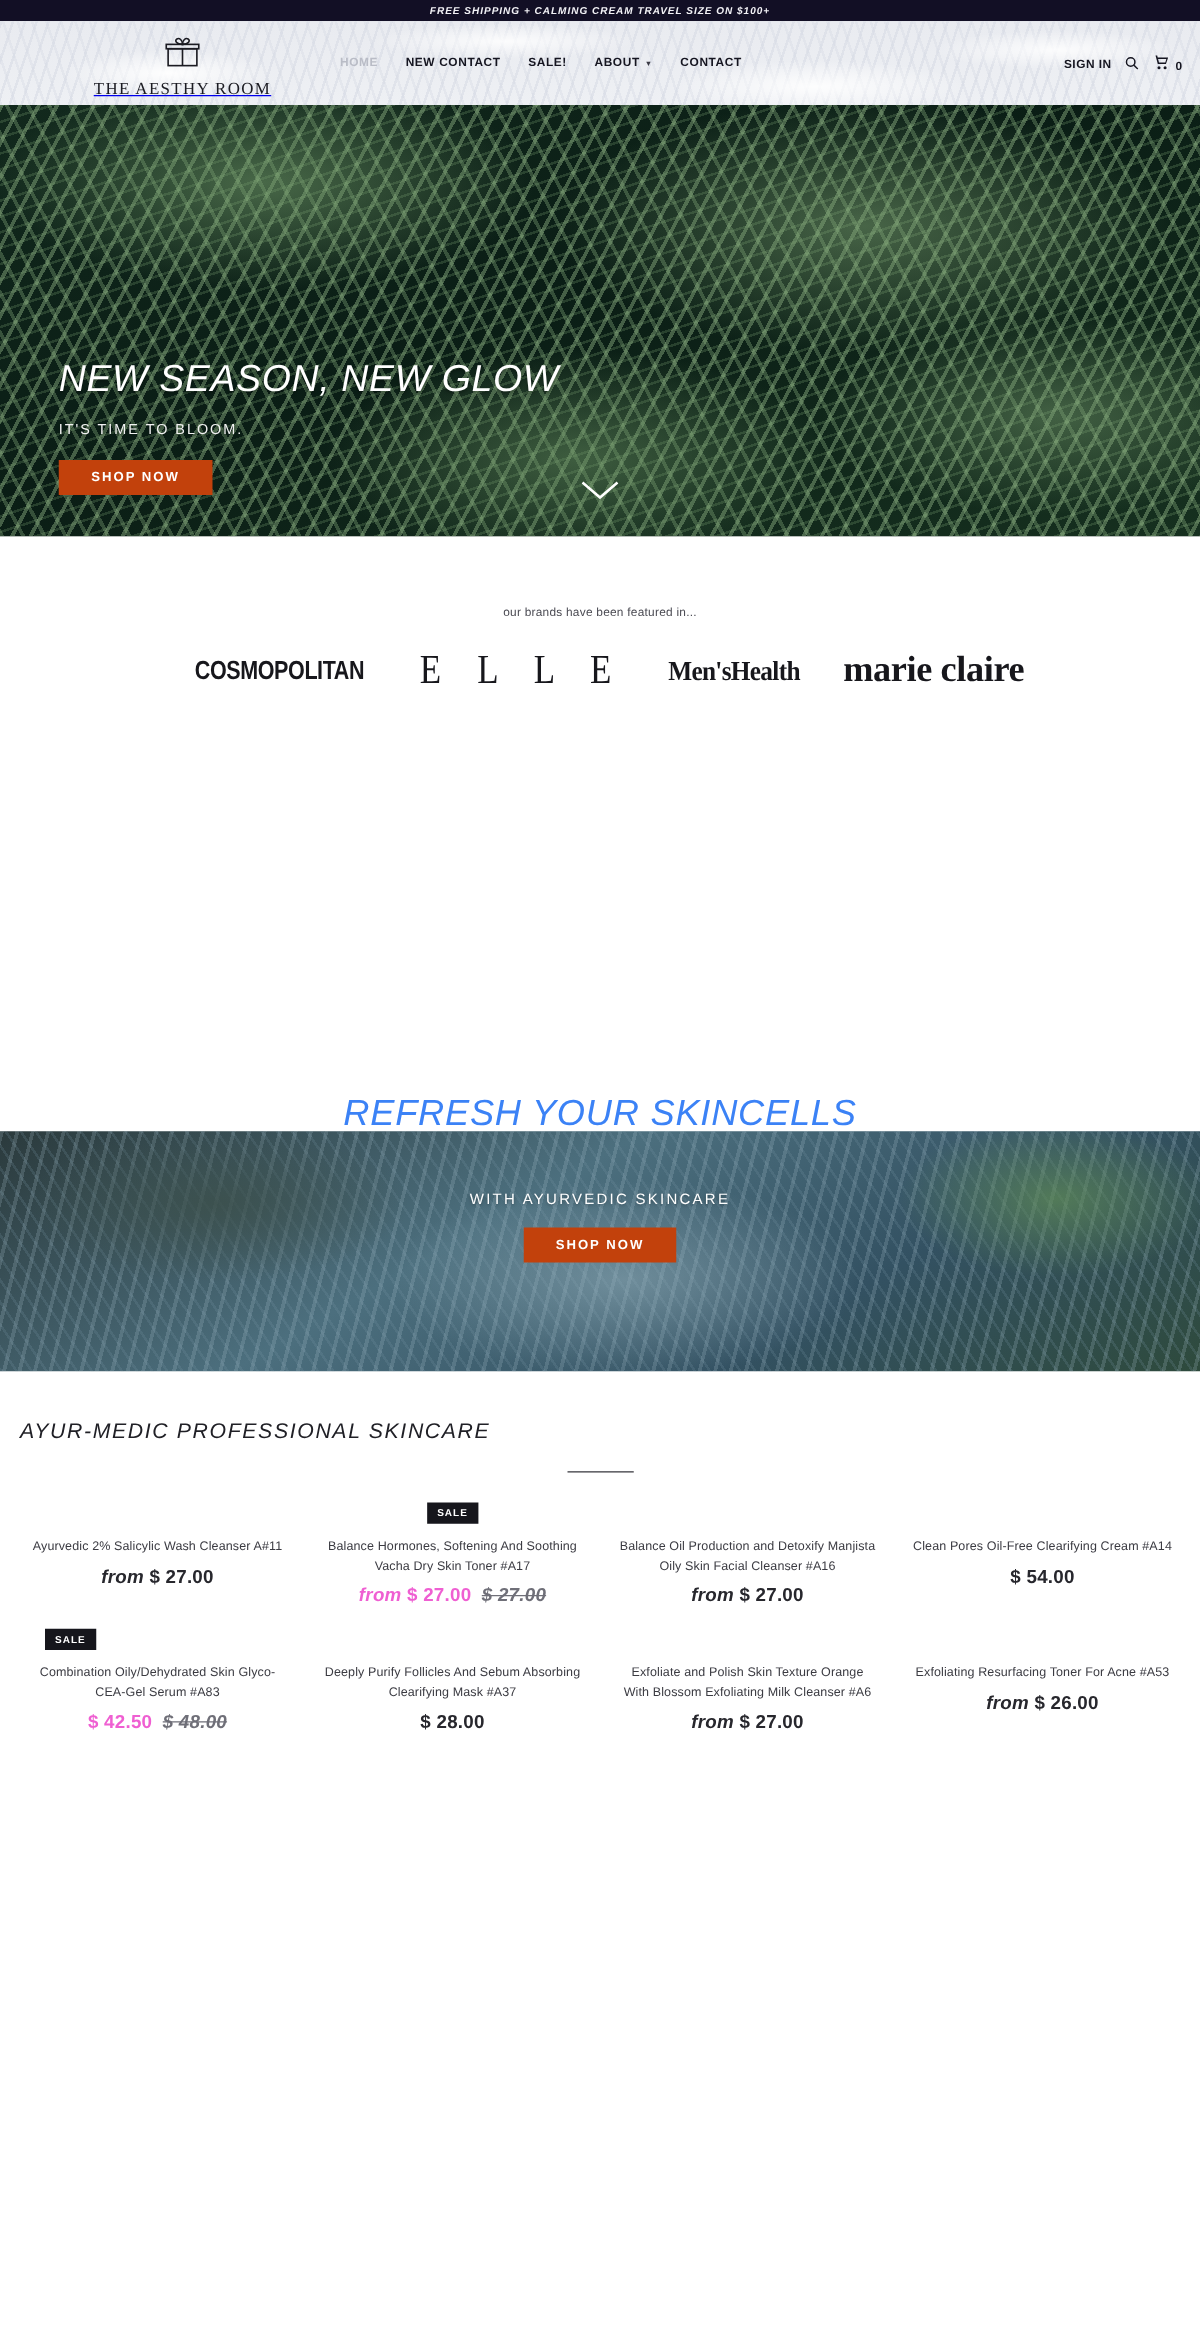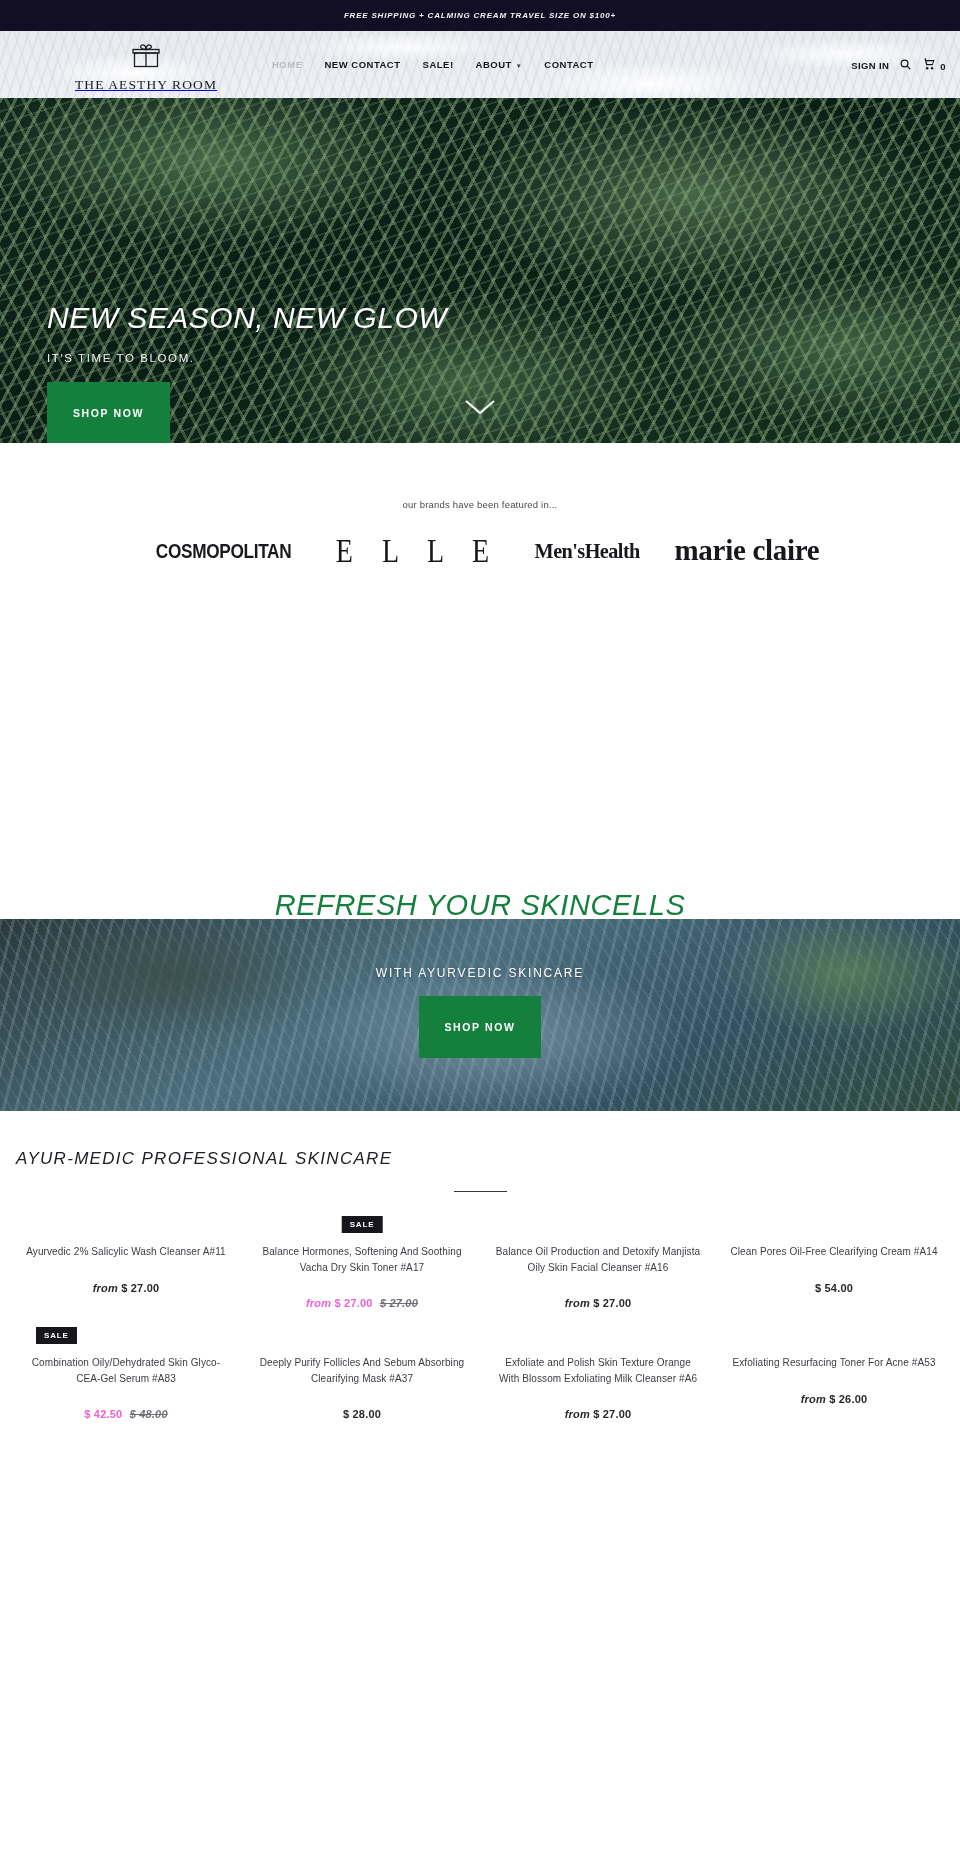--- a/index.html
+++ b/index.html
@@ -10,21 +10,21 @@
     background: #ffffff;
     color: #2f2f2f;
     width: 960px;
     overflow-x: hidden;
   }
 
   
   .announce {
     background: #120f25;
     color: #f2f2f6;
-    height: 31px;
+    height: 17px;
     display: flex;
     align-items: center;
     justify-content: center;
     font-size: 8px;
     font-style: italic;
     font-weight: bold;
     letter-spacing: 0.8px;
   }
 
   
@@ -100,23 +100,23 @@
     color: #ffffff; letter-spacing: .5px; line-height: 1;
     text-shadow: 0 1px 3px rgba(0,0,0,.35);
   }
   .hero-sub {
     margin-top: 19px;
     font-size: 11.5px; color: #f2f2f2; letter-spacing: 1.6px;
     text-shadow: 0 1px 3px rgba(0,0,0,.35);
   }
   .btn-pink {
     display: inline-block; margin-top: 18px;
-    background: #15803d; color: #ffffff;
+    background: #c2410c; color: #ffffff;
     font-size: 10.5px; font-weight: bold; letter-spacing: 1.6px;
-    padding: 25px 26px; border: none; cursor: pointer;
+    padding: 8px 26px; border: none; cursor: pointer;
     text-decoration: none;
   }
   .scroll-chevron {
     position: absolute; left: 0; right: 0; bottom: 22px;
     display: flex; justify-content: center;
   }
 
   
   .featured {
     padding: 56px 0 0;
@@ -161,21 +161,21 @@
       linear-gradient(150deg, #2b3a3c 0%, #4c6f7e 40%, #335162 70%, #2e4a3c 100%);
   }
   .hero2-overlay {
     position: absolute; inset: 0;
     display: flex; flex-direction: column; align-items: center;
   }
   .hero2-title {
     position: absolute; top: -28px; left: 0; right: 0;
     text-align: center;
     font-size: 29px; font-style: italic; font-weight: normal;
-    color: #15803d; letter-spacing: .6px; line-height: 1;
+    color: #3b82f6; letter-spacing: .6px; line-height: 1;
   }
   .hero2-sub {
     margin-top: 47px;
     font-size: 12px; color: #ffffff; letter-spacing: 1.8px;
     text-shadow: 0 1px 3px rgba(0,0,0,.35);
   }
   .hero2 .btn-pink { margin-top: 16px; }
 
   
   .prod-head { padding: 38px 16px 0; text-align: left; }
@@ -202,22 +202,22 @@
     background: #16161c; color: #ffffff;
     font-size: 8px; font-weight: bold; letter-spacing: .8px;
     padding: 4px 8px;
   }
   .sale-badge.align-left { left: 14px; transform: none; }
   .card-title {
     font-size: 10px; color: #3b3b42; line-height: 1.55;
     letter-spacing: .1px;
   }
   .card-price {
-    margin-top: 22px;
-    font-size: 11px; font-weight: bold; color: #27272d;
+    margin-top: 7px;
+    font-size: 15px; font-weight: bold; color: #27272d;
     letter-spacing: .2px;
   }
   .card-price .from { font-style: italic; font-weight: bold; }
   .card-price.on-sale, .card-price.on-sale .from { color: #ef5fd2; }
   .card-price .was {
     color: #6f6f78; font-style: italic; font-weight: bold;
     text-decoration: line-through; margin-left: 4px;
   }
 </style>
 </head>

